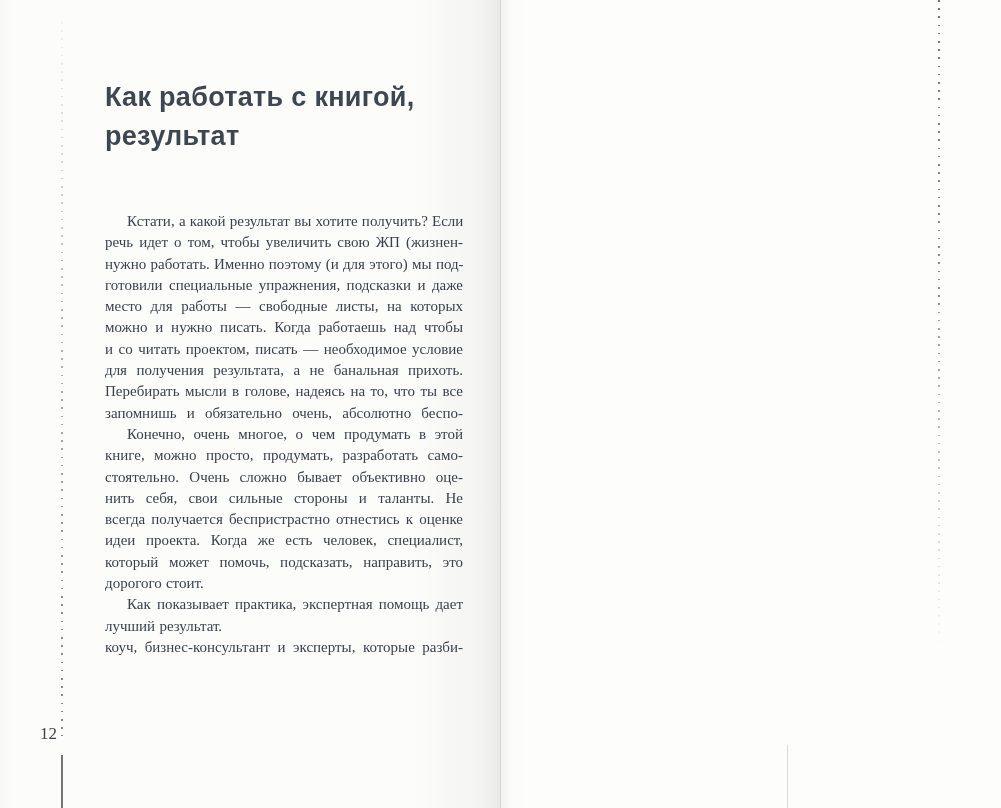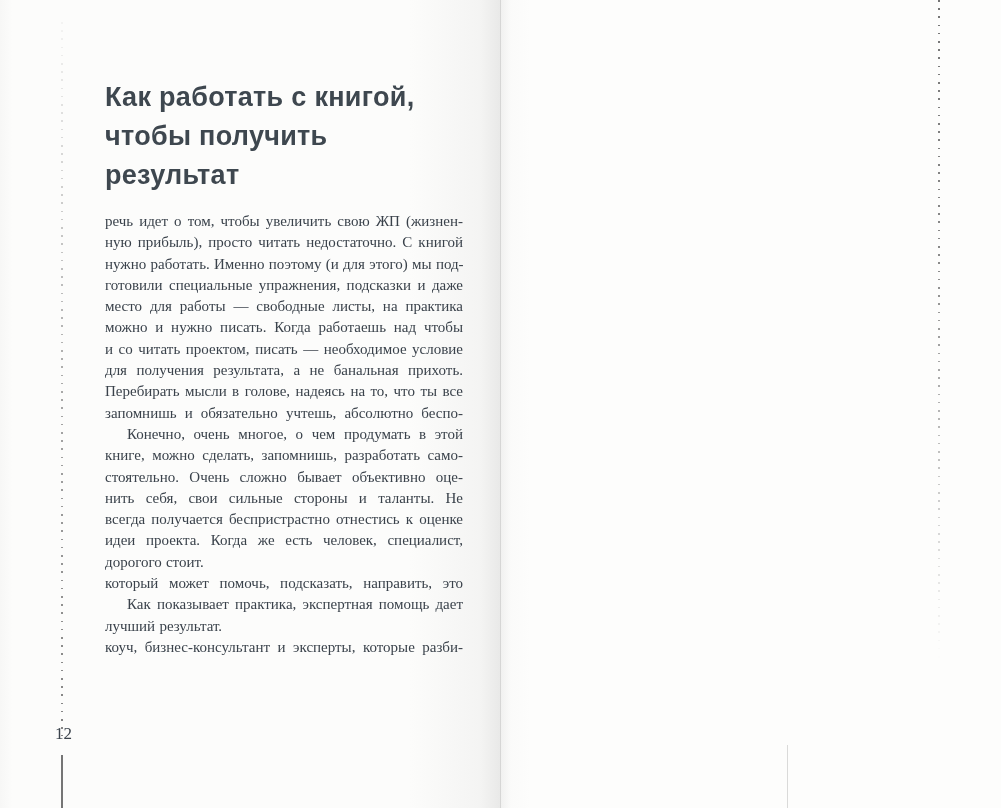--- a/index.html
+++ b/index.html
@@ -58,62 +58,61 @@
   .bodyline {
     line-height: 21.3px; height: 21.3px; white-space: nowrap;
     text-align: justify; text-align-last: justify;
     word-spacing: 0.5px;
   }
   .bodyline.lastline { text-align-last: left; }
   .bodyline.indent { text-indent: 22px; }
 
   
   .folio {
-    position: absolute; left: 55px; top: 723px;
+    position: absolute; left: 40px; top: 723px;
     font-size: 17px; line-height: 22px; color: #3b434c;
   }
 
   
   .edge-line-left  { position: absolute; left: 61px;  top: 755px; width: 1.5px; height: 53px; background: #757575; }
   .edge-line-right { position: absolute; left: 787px; top: 745px; width: 1px;   height: 63px; background: #dadad9; }
 </style>
 </head>
 <body>
 
 <div class="spread">
 
   <div class="page-left">
     <div class="heading">
         <div>Как работать с книгой,</div>
-        <div>чтобы получить</div>
         <div>результат</div>
       </div>
 
     <div class="body-col body-left">
         <div class="para">
+          <div class="bodyline indent">Кстати, а какой результат вы хотите получить? Если</div>
           <div class="bodyline">речь идет о том, чтобы увеличить свою ЖП (жизнен-</div>
-          <div class="bodyline">ную прибыль), просто читать недостаточно. С книгой</div>
           <div class="bodyline">нужно работать. Именно поэтому (и для этого) мы под-</div>
           <div class="bodyline">готовили специальные упражнения, подсказки и даже</div>
-          <div class="bodyline">место для работы — свободные листы, на практика</div>
+          <div class="bodyline">место для работы — свободные листы, на которых</div>
           <div class="bodyline">можно и нужно писать. Когда работаешь над чтобы</div>
           <div class="bodyline">и со читать проектом, писать — необходимое условие</div>
           <div class="bodyline">для получения результата, а не банальная прихоть.</div>
           <div class="bodyline">Перебирать мысли в голове, надеясь на то, что ты все</div>
-          <div class="bodyline">запомнишь и обязательно учтешь, абсолютно беспо-</div>
+          <div class="bodyline">запомнишь и обязательно очень, абсолютно беспо-</div>
         </div>
         <div class="para">
           <div class="bodyline indent">Конечно, очень многое, о чем продумать в этой</div>
-          <div class="bodyline">книге, можно сделать, запомнишь, разработать само-</div>
+          <div class="bodyline">книге, можно просто, продумать, разработать само-</div>
           <div class="bodyline">стоятельно. Очень сложно бывает объективно оце-</div>
           <div class="bodyline">нить себя, свои сильные стороны и таланты. Не</div>
           <div class="bodyline">всегда получается беспристрастно отнестись к оценке</div>
           <div class="bodyline">идеи проекта. Когда же есть человек, специалист,</div>
+          <div class="bodyline">который может помочь, подсказать, направить, это</div>
           <div class="bodyline lastline">дорогого стоит.</div>
-          <div class="bodyline">который может помочь, подсказать, направить, это</div>
         </div>
         <div class="para">
           <div class="bodyline indent">Как показывает практика, экспертная помощь дает</div>
           <div class="bodyline lastline">лучший результат.</div>
         </div>
         <div class="para">
           <div class="bodyline">коуч, бизнес-консультант и эксперты, которые разби-</div>
         </div>
       </div>
 

